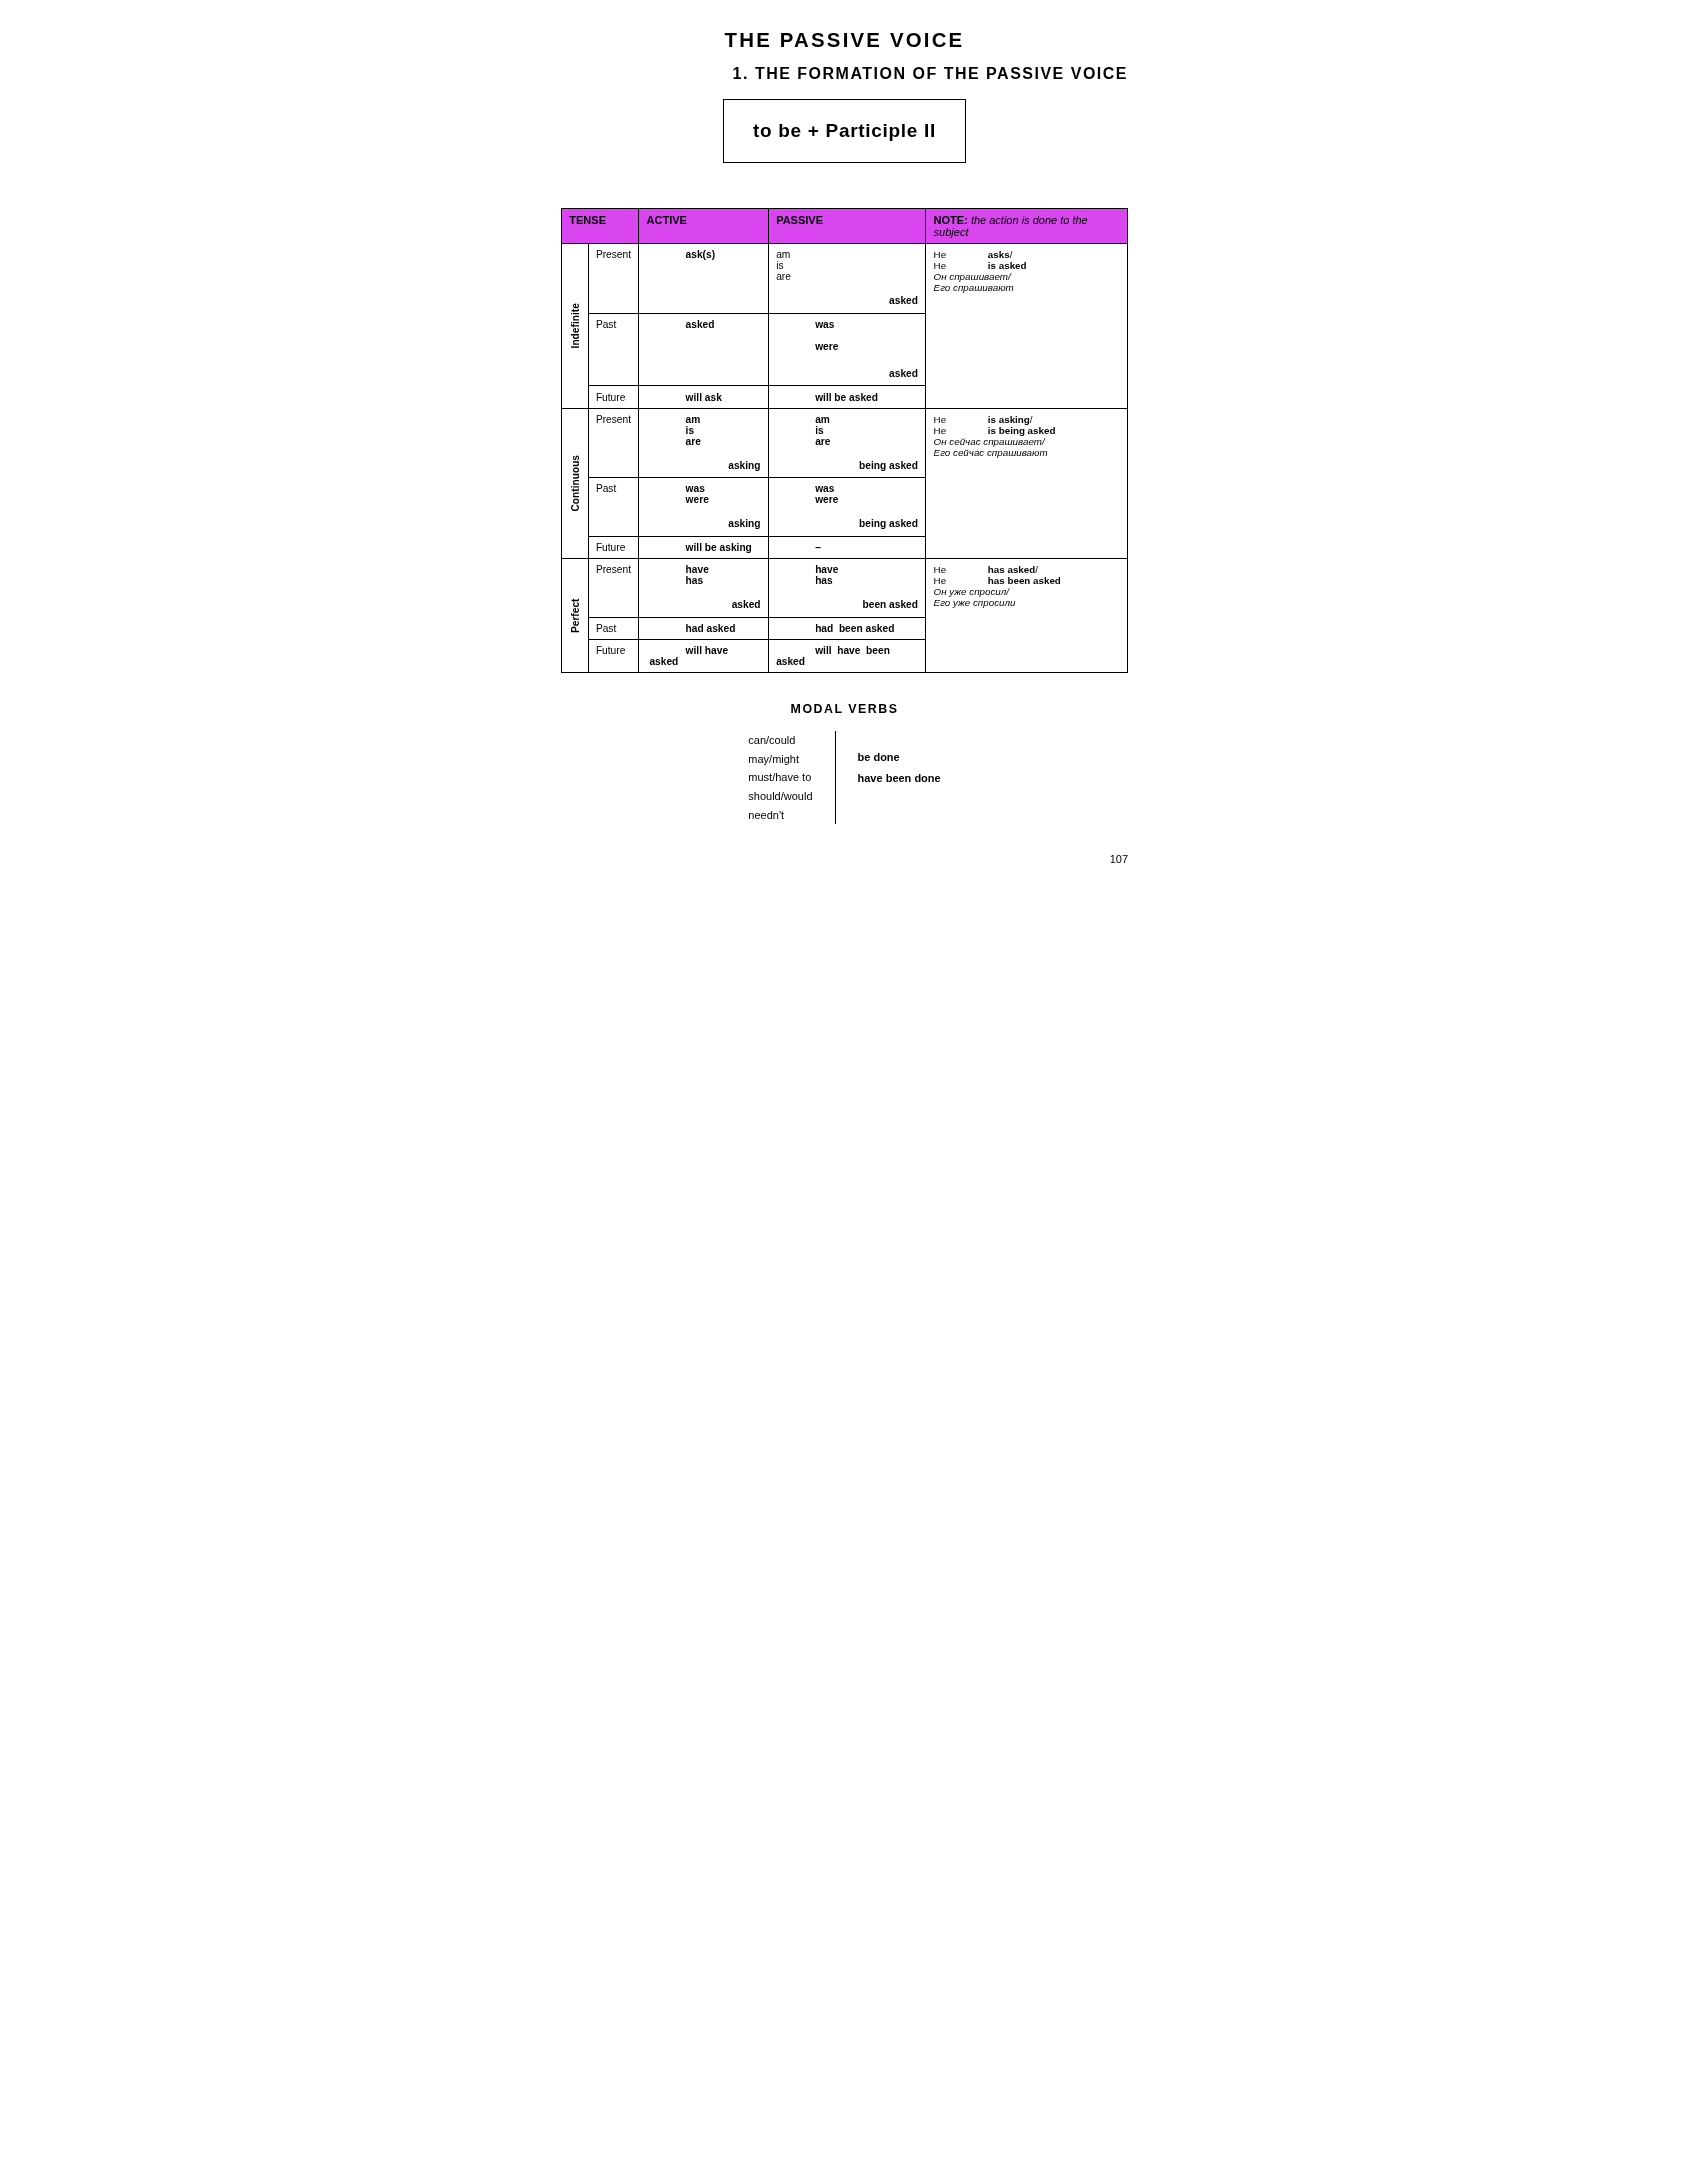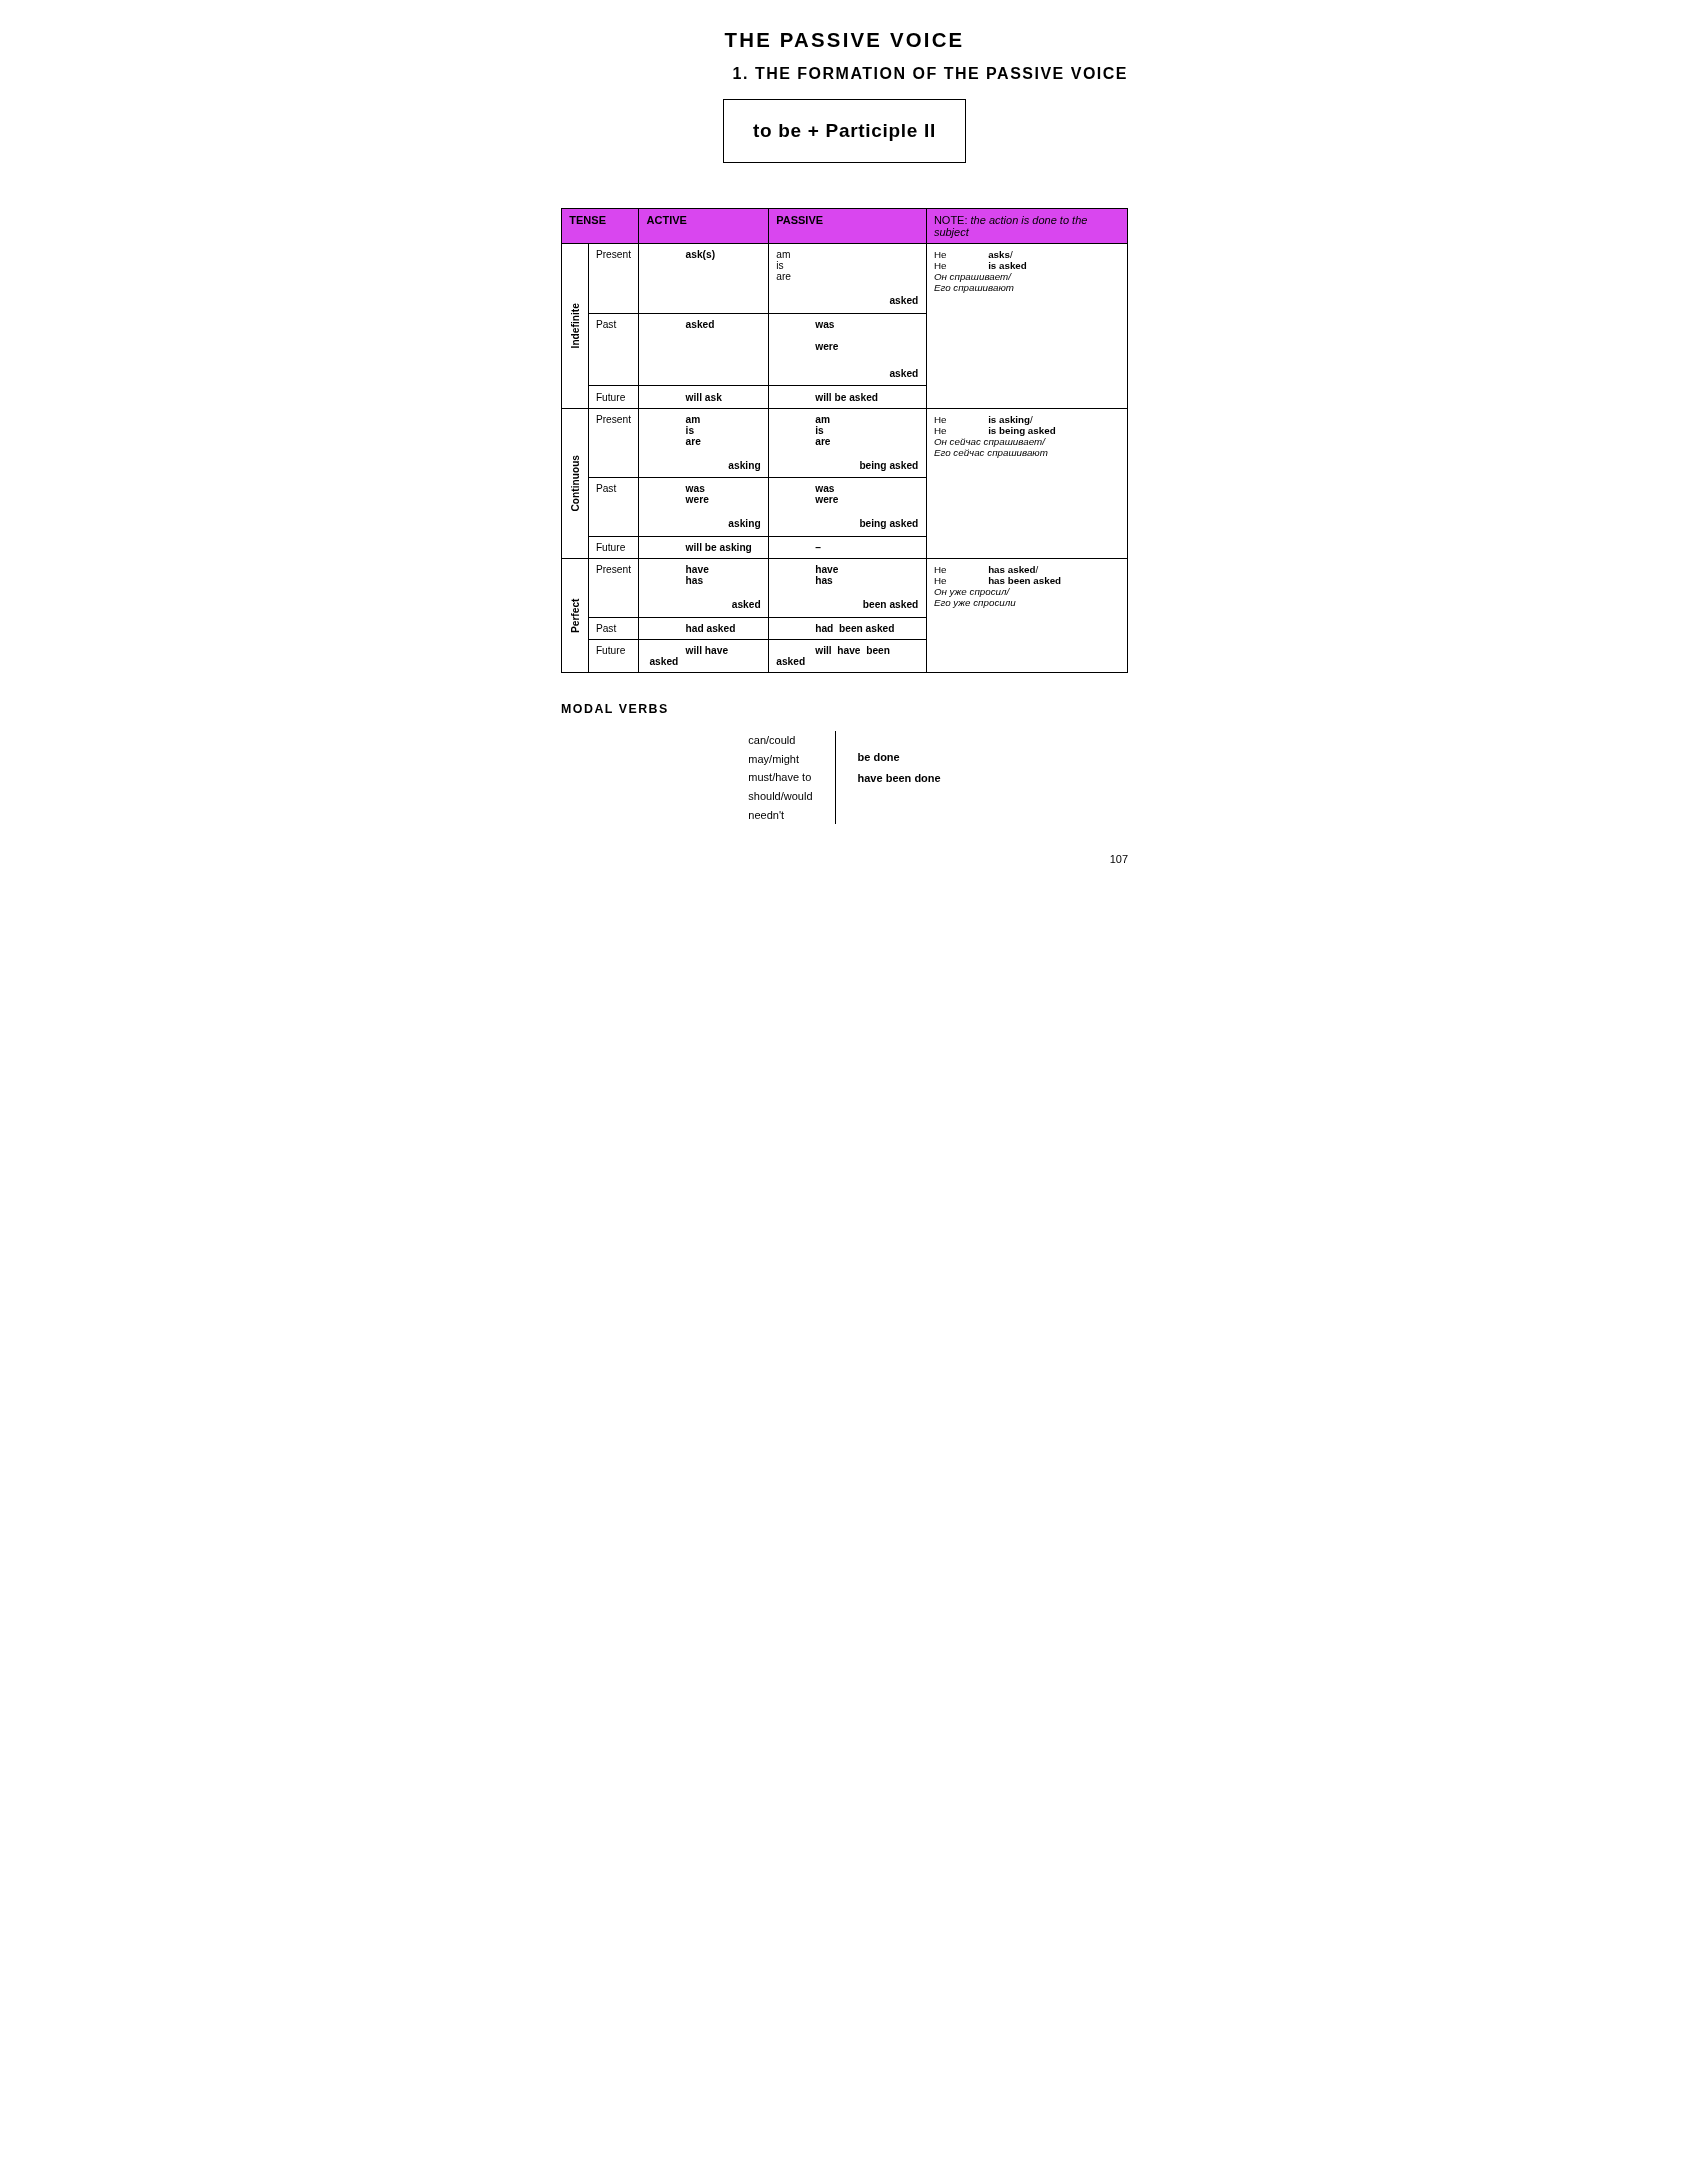--- a/index.html
+++ b/index.html
@@ -63,21 +63,21 @@
       font-weight: 900;
       font-size: 11px;
       text-align: left;
       background: #d946ef;
     }
     .header-note {
       font-style: italic;
       font-weight: normal;
     }
     .header-note-bold {
-      font-weight: normal;
+      font-weight: bold;
       font-style: normal;
     }
     .rotated-cell {
       writing-mode: vertical-rl;
       text-orientation: mixed;
       transform: rotate(180deg);
       text-align: center;
       font-weight: 900;
       font-size: 11px;
       width: 20.4px;
@@ -102,21 +102,21 @@
       gap: 13px;
       align-items: flex-start;
     }
     .passive-left { display: flex; flex-direction: column; }
     .passive-right { font-weight: bold; align-self: flex-end; padding-bottom: 1.5px; }
     
     .modal-section {
       margin-top: 7.3px;
     }
     .modal-title {
-      text-align: left;
+      text-align: center;
       font-weight: 900;
       font-size: 12.4px;
       letter-spacing: 1.5px;
       margin-bottom: 14.6px;
       font-family: Arial, sans-serif;
       margin-top: 7px;
     }
     .modal-content {
       display: flex;
       flex-direction: row;

